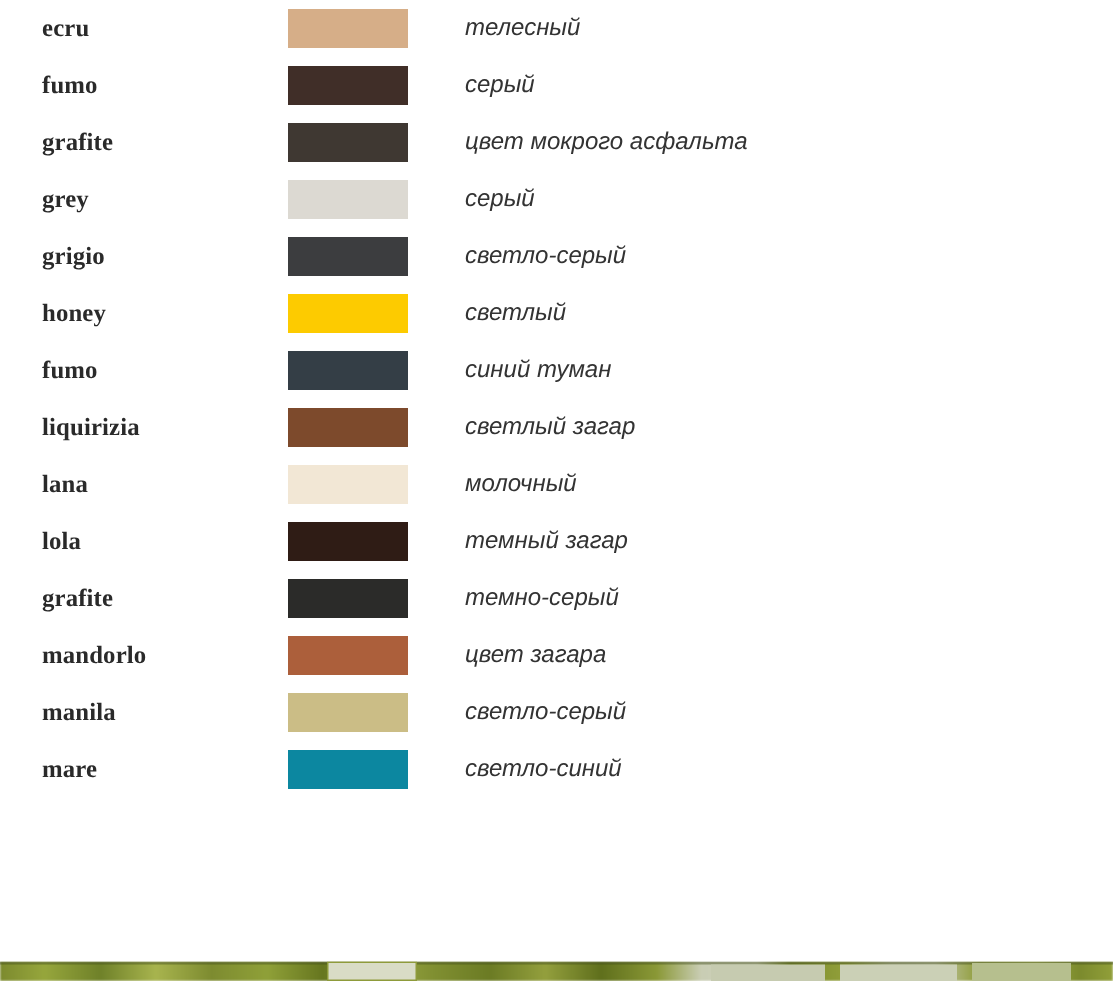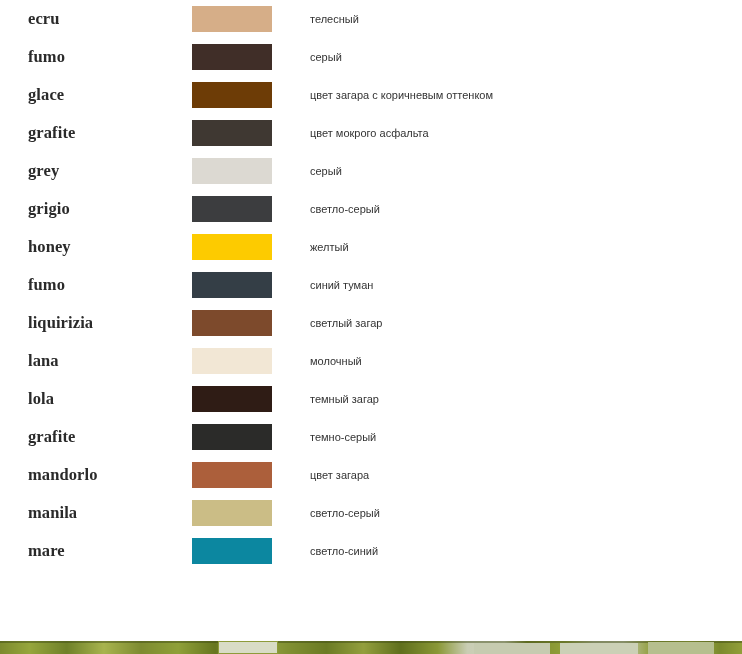--- a/index.html
+++ b/index.html
@@ -51,25 +51,26 @@
   .swatch {
     display: block;
     width: 80px;
     height: 26px;
     line-height: 0;
     font-size: 0;
   }
 
   .desc-text {
     font-family: "Liberation Sans", sans-serif;
-    font-size: 11px;
+    font-size: 16px;
     color: #333333;
     line-height: 1.28;
     display: block;
     max-width: 230px;
+    font-style: italic;
   }
 
   .row-tall { height: 42px; }
 
   
   #bottom-strip {
     position: absolute;
     left: 0;
     top: 641px;
     width: 742px;
@@ -141,31 +142,20 @@
         <td class="col-name"><span class="name-text">fumo</span></td>
         <td class="col-swatch">
           <span class="swatch-wrap">
             <span class="swatch" style="background-color: rgb(64, 46, 40);"></span>
           </span>
         </td>
         <td class="col-desc">
           <span class="desc-text">серый</span>
         </td>
       </tr>
-      <tr class="row-tall">
-        <td class="col-name"><span class="name-text">glace</span></td>
-        <td class="col-swatch">
-          <span class="swatch-wrap">
-            <span class="swatch" style="background-color: rgb(109, 60, 6);"></span>
-          </span>
-        </td>
-        <td class="col-desc">
-          <span class="desc-text">цвет загара с коричневым оттенком</span>
-        </td>
-      </tr>
       <tr>
         <td class="col-name"><span class="name-text">grafite</span></td>
         <td class="col-swatch">
           <span class="swatch-wrap">
             <span class="swatch" style="background-color: rgb(63, 56, 50);"></span>
           </span>
         </td>
         <td class="col-desc">
           <span class="desc-text">цвет мокрого асфальта</span>
         </td>
@@ -193,21 +183,21 @@
         </td>
       </tr>
       <tr>
         <td class="col-name"><span class="name-text">honey</span></td>
         <td class="col-swatch">
           <span class="swatch-wrap">
             <span class="swatch" style="background-color: rgb(253, 203, 0);"></span>
           </span>
         </td>
         <td class="col-desc">
-          <span class="desc-text">желтый</span>
+          <span class="desc-text">светлый</span>
         </td>
       </tr>
       <tr>
         <td class="col-name"><span class="name-text">fumo</span></td>
         <td class="col-swatch">
           <span class="swatch-wrap">
             <span class="swatch" style="background-color: rgb(52, 62, 70);"></span>
           </span>
         </td>
         <td class="col-desc">

